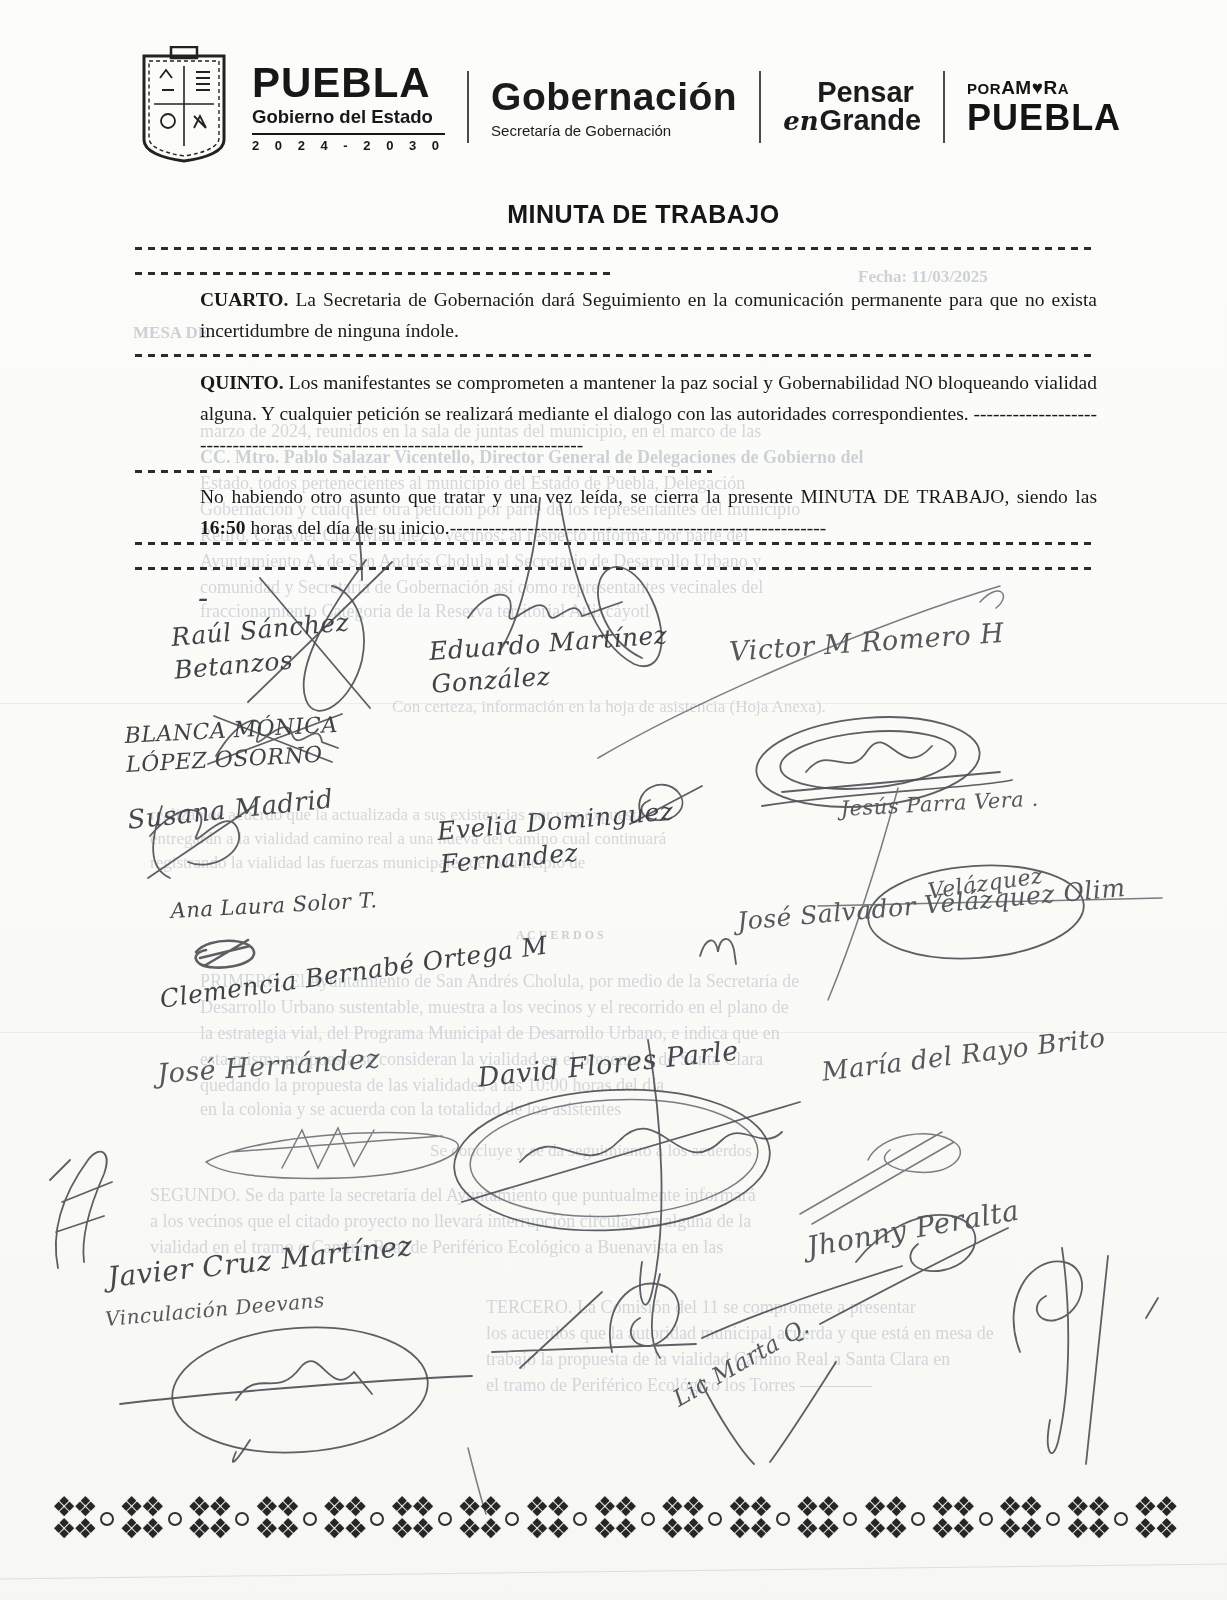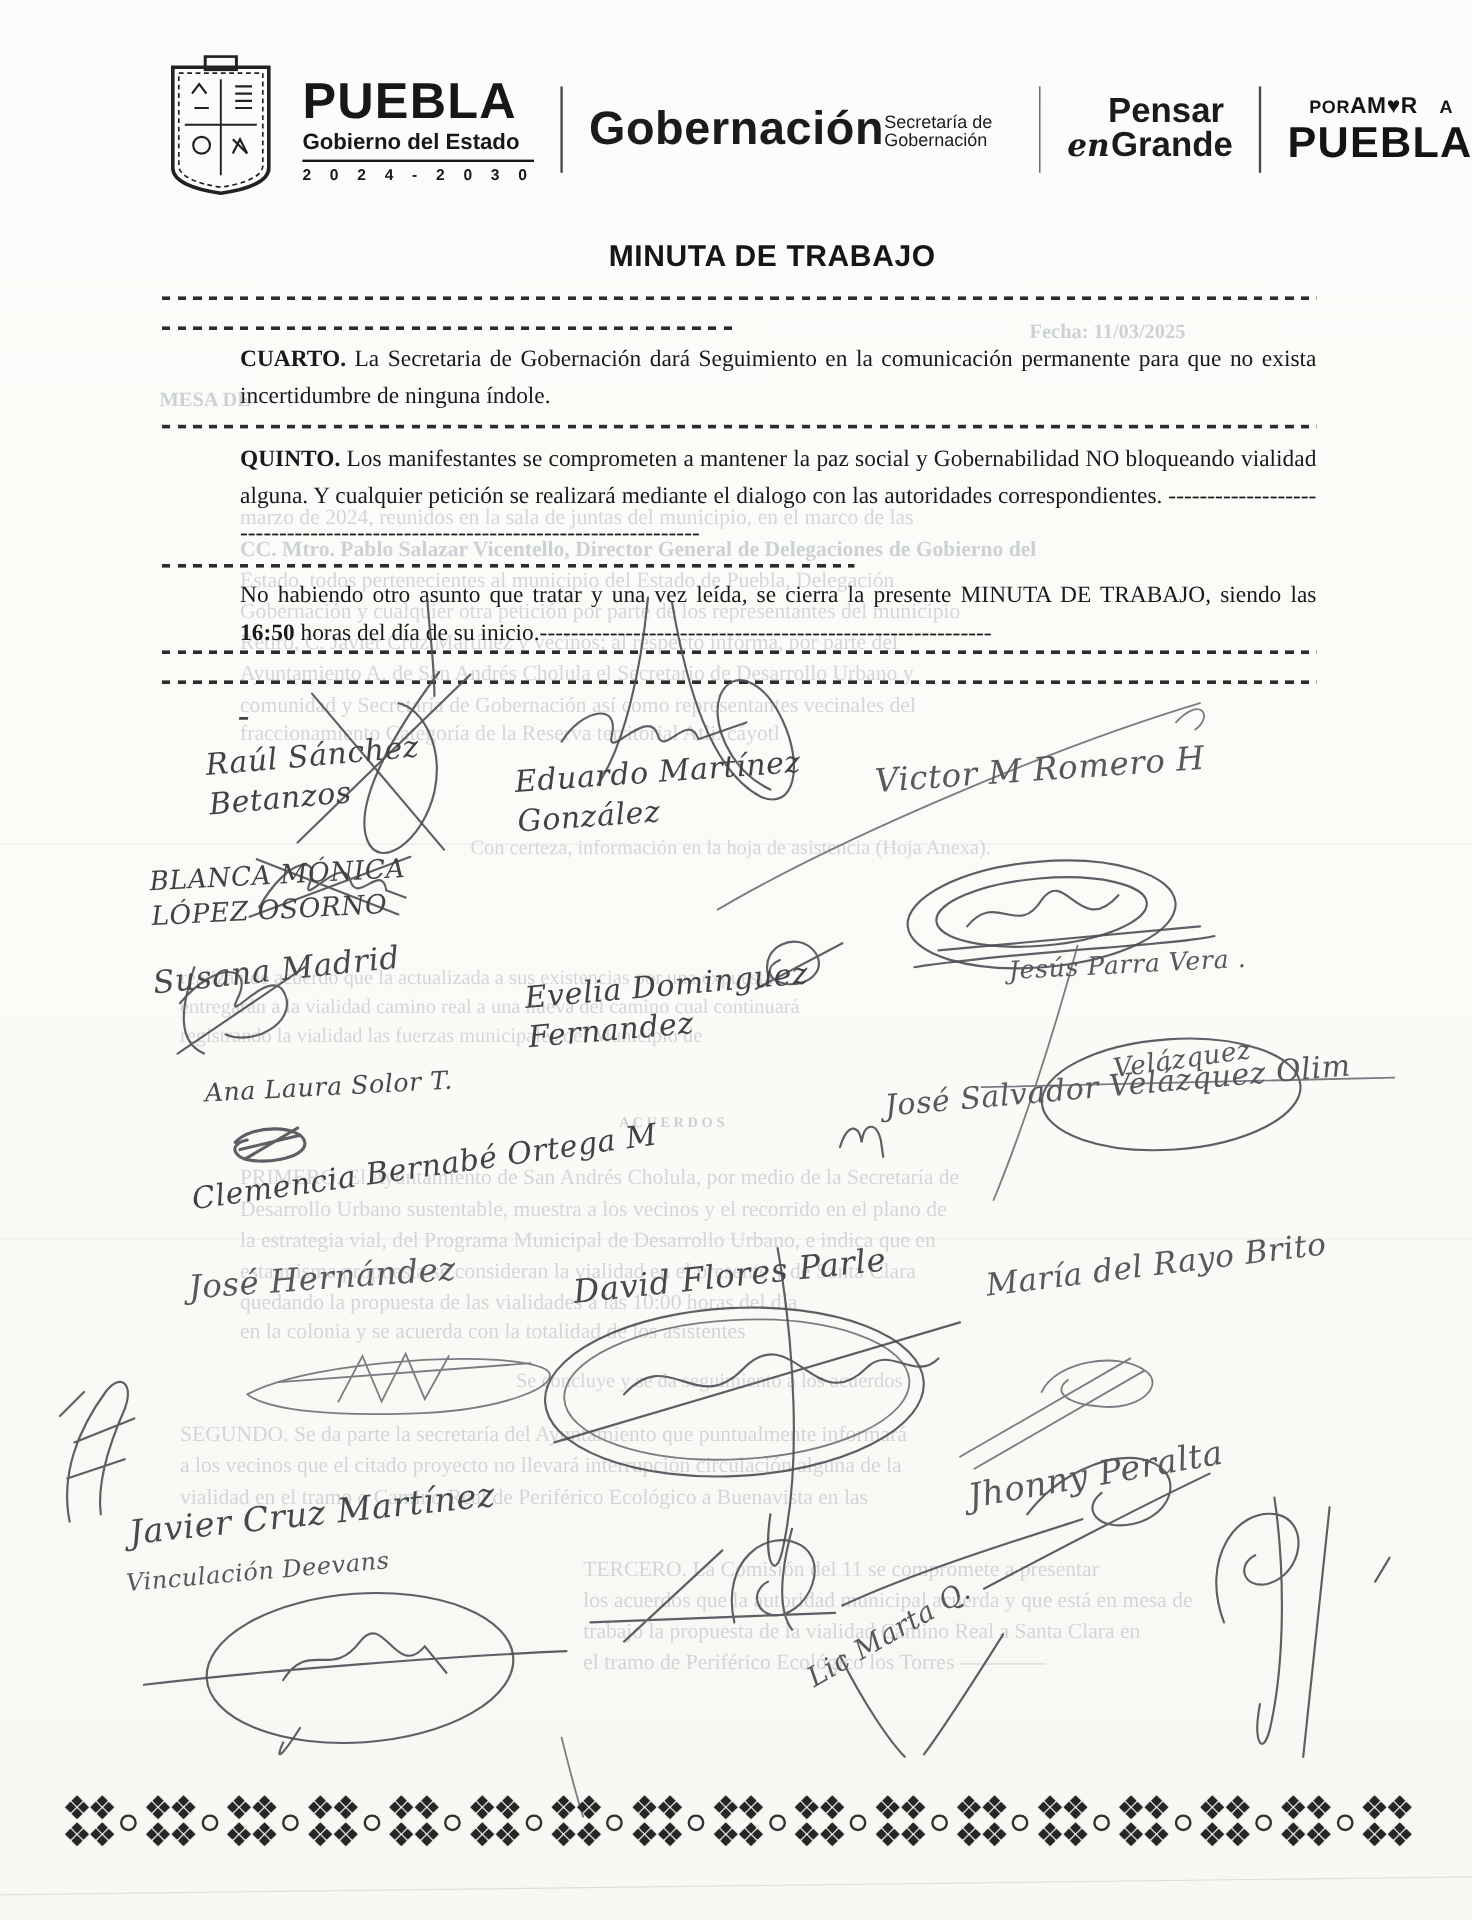--- a/index.html
+++ b/index.html
@@ -9,30 +9,30 @@
   .foldline{position:absolute;left:0;width:100%;height:1px;background:#ececea;}
   
   .header{position:absolute;top:46px;left:138px;display:flex;align-items:center;gap:22px;}
   .crest{flex:0 0 auto;}
   .brand{display:flex;flex-direction:column;line-height:1;}
   .brand .b1{font-family:"Liberation Sans",sans-serif;font-weight:bold;font-size:42px;letter-spacing:1px;color:#171717;}
   .brand .b2{font-family:"Liberation Sans",sans-serif;font-weight:bold;font-size:18.5px;margin-top:4px;color:#171717;}
   .brand .b3{font-family:"Liberation Sans",sans-serif;font-weight:bold;font-size:13px;letter-spacing:6px;
              border-top:2.5px solid #171717;margin-top:6px;padding-top:4px;color:#171717;white-space:nowrap;text-align:center;}
   .vdiv{width:2px;height:72px;background:#2a2a2a;opacity:.85;}
-  .gob{display:flex;flex-direction:row;line-height:1;}
+  .gob{display:flex;flex-direction:column;line-height:1;}
   .gob .g1{font-family:"Liberation Sans",sans-serif;font-weight:bold;font-size:39px;color:#1b1b1b;letter-spacing:.5px;}
   .gob .g2{font-family:"Liberation Sans",sans-serif;font-weight:normal;font-size:15px;margin-top:7px;color:#1b1b1b;}
   .slogan{display:flex;flex-direction:column;line-height:.95;font-family:"Liberation Sans",sans-serif;font-weight:bold;color:#1b1b1b;}
   .slogan .s1{font-size:29px;padding-left:34px;}
   .slogan .s2{font-size:29px;}
   .slogan .en{font-family:"DejaVu Serif",serif;font-style:italic;font-weight:bold;font-size:26px;margin-right:1px;}
   .motto{display:flex;flex-direction:column;line-height:1;font-family:"Liberation Sans",sans-serif;font-weight:bold;color:#141414;}
   .motto .m1{font-size:19px;letter-spacing:.5px;}
-  .motto .m1 .sm{font-size:15px;margin-left:18px;}
+  .motto .m1 .sm{font-size:15px;}
   .motto .m2{font-size:36px;letter-spacing:1px;margin-top:3px;}
   
   .title{position:absolute;top:200px;left:60px;width:1167px;text-align:center;
          font-family:"Liberation Sans",sans-serif;font-weight:bold;font-size:25px;letter-spacing:.5px;color:#161616;}
   .dashline{position:absolute;height:3px;
             background:repeating-linear-gradient(90deg,#2c2c2c 0 7px,transparent 7px 13px);}
   .para{position:absolute;left:200px;width:897px;font-size:19.5px;line-height:1.58;text-align:justify;color:#191919;}
   .para b{font-weight:bold;}
   
   .sig{position:absolute;font-family:"DejaVu Serif",serif;font-style:italic;white-space:pre-line;

